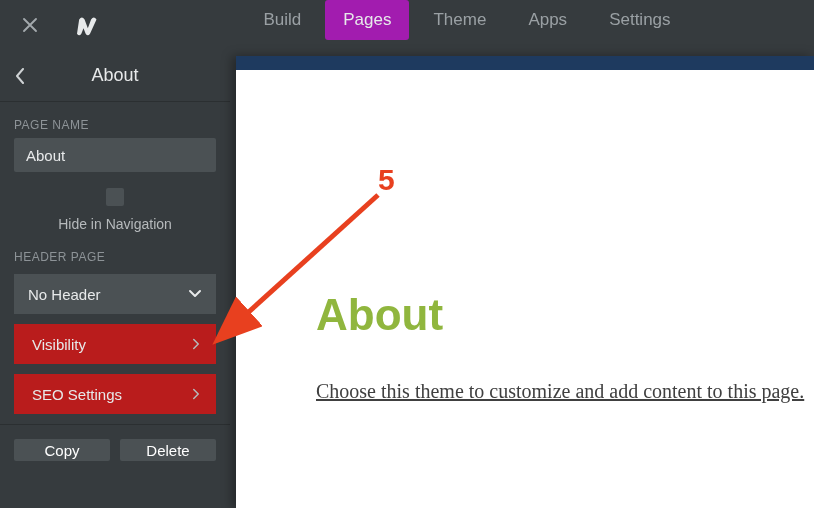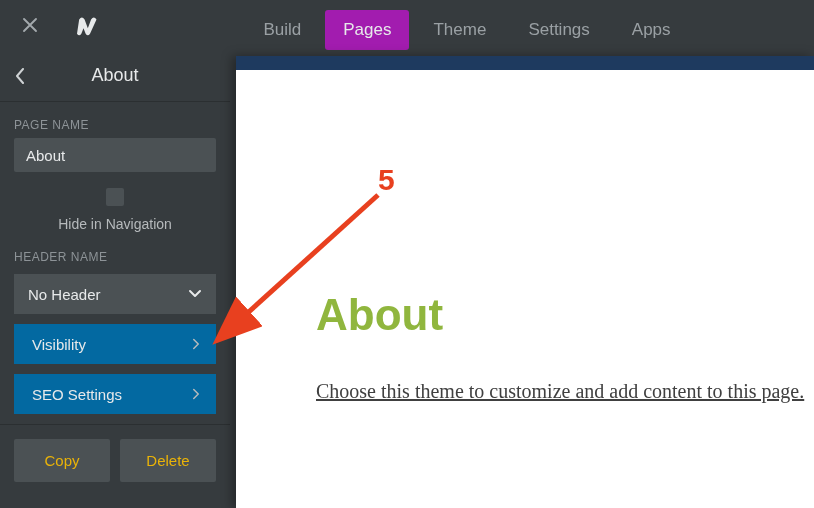--- a/index.html
+++ b/index.html
@@ -1,20 +1,20 @@
 <!DOCTYPE html>
 <html><head>
 <meta charset="utf-8">
 <style>
   * { box-sizing: border-box; margin: 0; padding: 0; }
   html, body { width: 814px; height: 508px; overflow: hidden; font-family: -apple-system, BlinkMacSystemFont, "Segoe UI", Arial, sans-serif; }
   body { background: #363b3e; position: relative; }
 
   
-  .topbar { height: 50px; background: #363b3e; display: flex; align-items: flex-end; }
+  .topbar { height: 50px; background: #363b3e; display: flex; align-items: flex-start; }
   .topbar-left { display: flex; align-items: center; }
   .close-btn { width: 60px; height: 50px; display: flex; align-items: center; justify-content: center; color: #a3a9ad; cursor: pointer; }
   .close-btn svg { width: 18px; height: 18px; }
   .logo { width: 60px; height: 50px; display: flex; align-items: center; justify-content: center; color: #e7e9ea; }
   .logo svg { width: 26px; height: 26px; }
   .topnav { flex: 1; display: flex; align-items: center; justify-content: center; gap: 6px; }
   .topnav-item { padding: 10px 18px; color: #9aa0a4; font-size: 17px; font-weight: 500; border-radius: 3px; cursor: pointer; display: flex; align-items: center; gap: 4px; }
   .topnav-item.active { background: #a21caf; color: #e7e9ea; }
   .caret { font-size: 10px; }
 
@@ -32,28 +32,28 @@
   .field-label { color: #8d9397; font-size: 12px; letter-spacing: 0.5px; margin-bottom: 6px; }
   .text-input { width: 100%; height: 34px; background: #4b5154; border: none; border-radius: 2px; color: #e7e9ea; font-size: 15px; padding: 0 12px; outline: none; }
 
   .check-row { display: flex; align-items: center; gap: 10px; margin-top: 16px; margin-bottom: 18px; flex-direction: column; }
   .checkbox { width: 18px; height: 18px; background: #4b5154; border-radius: 2px; cursor: pointer; }
   .check-label { color: #b6babc; font-size: 14px; }
 
   .section-label { color: #8d9397; font-size: 12px; letter-spacing: 0.5px; margin-bottom: 10px; }
 
   .select-row, .nav-row { width: 100%; height: 40px; background: #4b5154; border-radius: 0; display: flex; align-items: center; justify-content: space-between; padding: 0 14px; color: #e7e9ea; font-size: 15px; cursor: pointer; margin-bottom: 10px; }
-  .nav-row { background: #0369a1; padding-left: 18px; }
+  .nav-row { background: #b91c1c; padding-left: 18px; }
   .chev svg { width: 12px; height: 12px; display: block; }
   .chev-down svg { width: 14px; height: 10px; }
 
   .divider { height: 1px; background: #2b2f31; margin: 8px -14px 14px -14px; }
 
   .btn-row { display: flex; gap: 10px; padding: 0 14px; }
-  .btn { flex: 1; height: 43px; background: #4b5154; border-radius: 2px; color: #eab308; font-size: 15px; display: flex; align-items: center; justify-content: center; cursor: pointer; }
+  .btn { flex: 1; height: 22px; background: #4b5154; border-radius: 2px; color: #ffffff; font-size: 15px; display: flex; align-items: center; justify-content: center; cursor: pointer; }
 
   
   .canvas-wrap { flex: 1; position: relative; background: #363b3e; padding: 8px 0 0 6px; }
   .canvas-shadow { position: absolute; left: 6px; right: 0; top: 6px; bottom: 0; box-shadow: -4px 0 10px rgba(0,0,0,0.35); }
   .canvas-topstrip { height: 14px; background: #1e3a5f; }
   .canvas-page { background: #ffffff; position: absolute; left: 6px; right: 0; top: 20px; bottom: 0; padding: 220px 0 0 80px; overflow: hidden; }
   .page-title-h { font-size: 44px; font-weight: 700; color: #90b63e; font-family: Arial, Helvetica, sans-serif; margin-bottom: 40px; }
   .page-body { font-size: 20px; color: #404040; font-family: Georgia, 'Times New Roman', serif; white-space: nowrap; text-decoration: underline; }
 
   
@@ -80,24 +80,24 @@
     <div class="topnav-item">
         <span>Build</span>
       </div>
     <div class="topnav-item active">
         <span>Pages</span>
       </div>
     <div class="topnav-item">
         <span>Theme</span>
       </div>
     <div class="topnav-item">
-        <span>Settings</span>
+        <span>Apps</span>
       </div>
     <div class="topnav-item">
-        <span>Apps</span>
+        <span>Settings</span>
       </div>
   </div>
 </div>
 
 <div class="main">
 
   <div class="sidebar">
     <div class="side-header">
       <div class="back-btn">
         <svg viewBox="0 0 10 16">
@@ -109,21 +109,21 @@
 
     <div class="side-body">
       <div class="field-label">PAGE NAME</div>
       <input class="text-input" value="About" style="">
 
       <div class="check-row">
         <div class="checkbox"></div>
         <div class="check-label">Hide in Navigation</div>
       </div>
 
-      <div class="section-label">HEADER NAME</div>
+      <div class="section-label">HEADER PAGE</div>
       <div class="select-row">
         <span>No Header</span>
         <span class="chev chev-down">
             <svg viewBox="0 0 14 10">
               <path d="M2 2 L7 7 L12 2" stroke="#e7e9ea" stroke-width="2" fill="none" stroke-linecap="round" stroke-linejoin="round"></path>
             </svg>
           </span>
       </div>
 
       <div class="nav-row">

